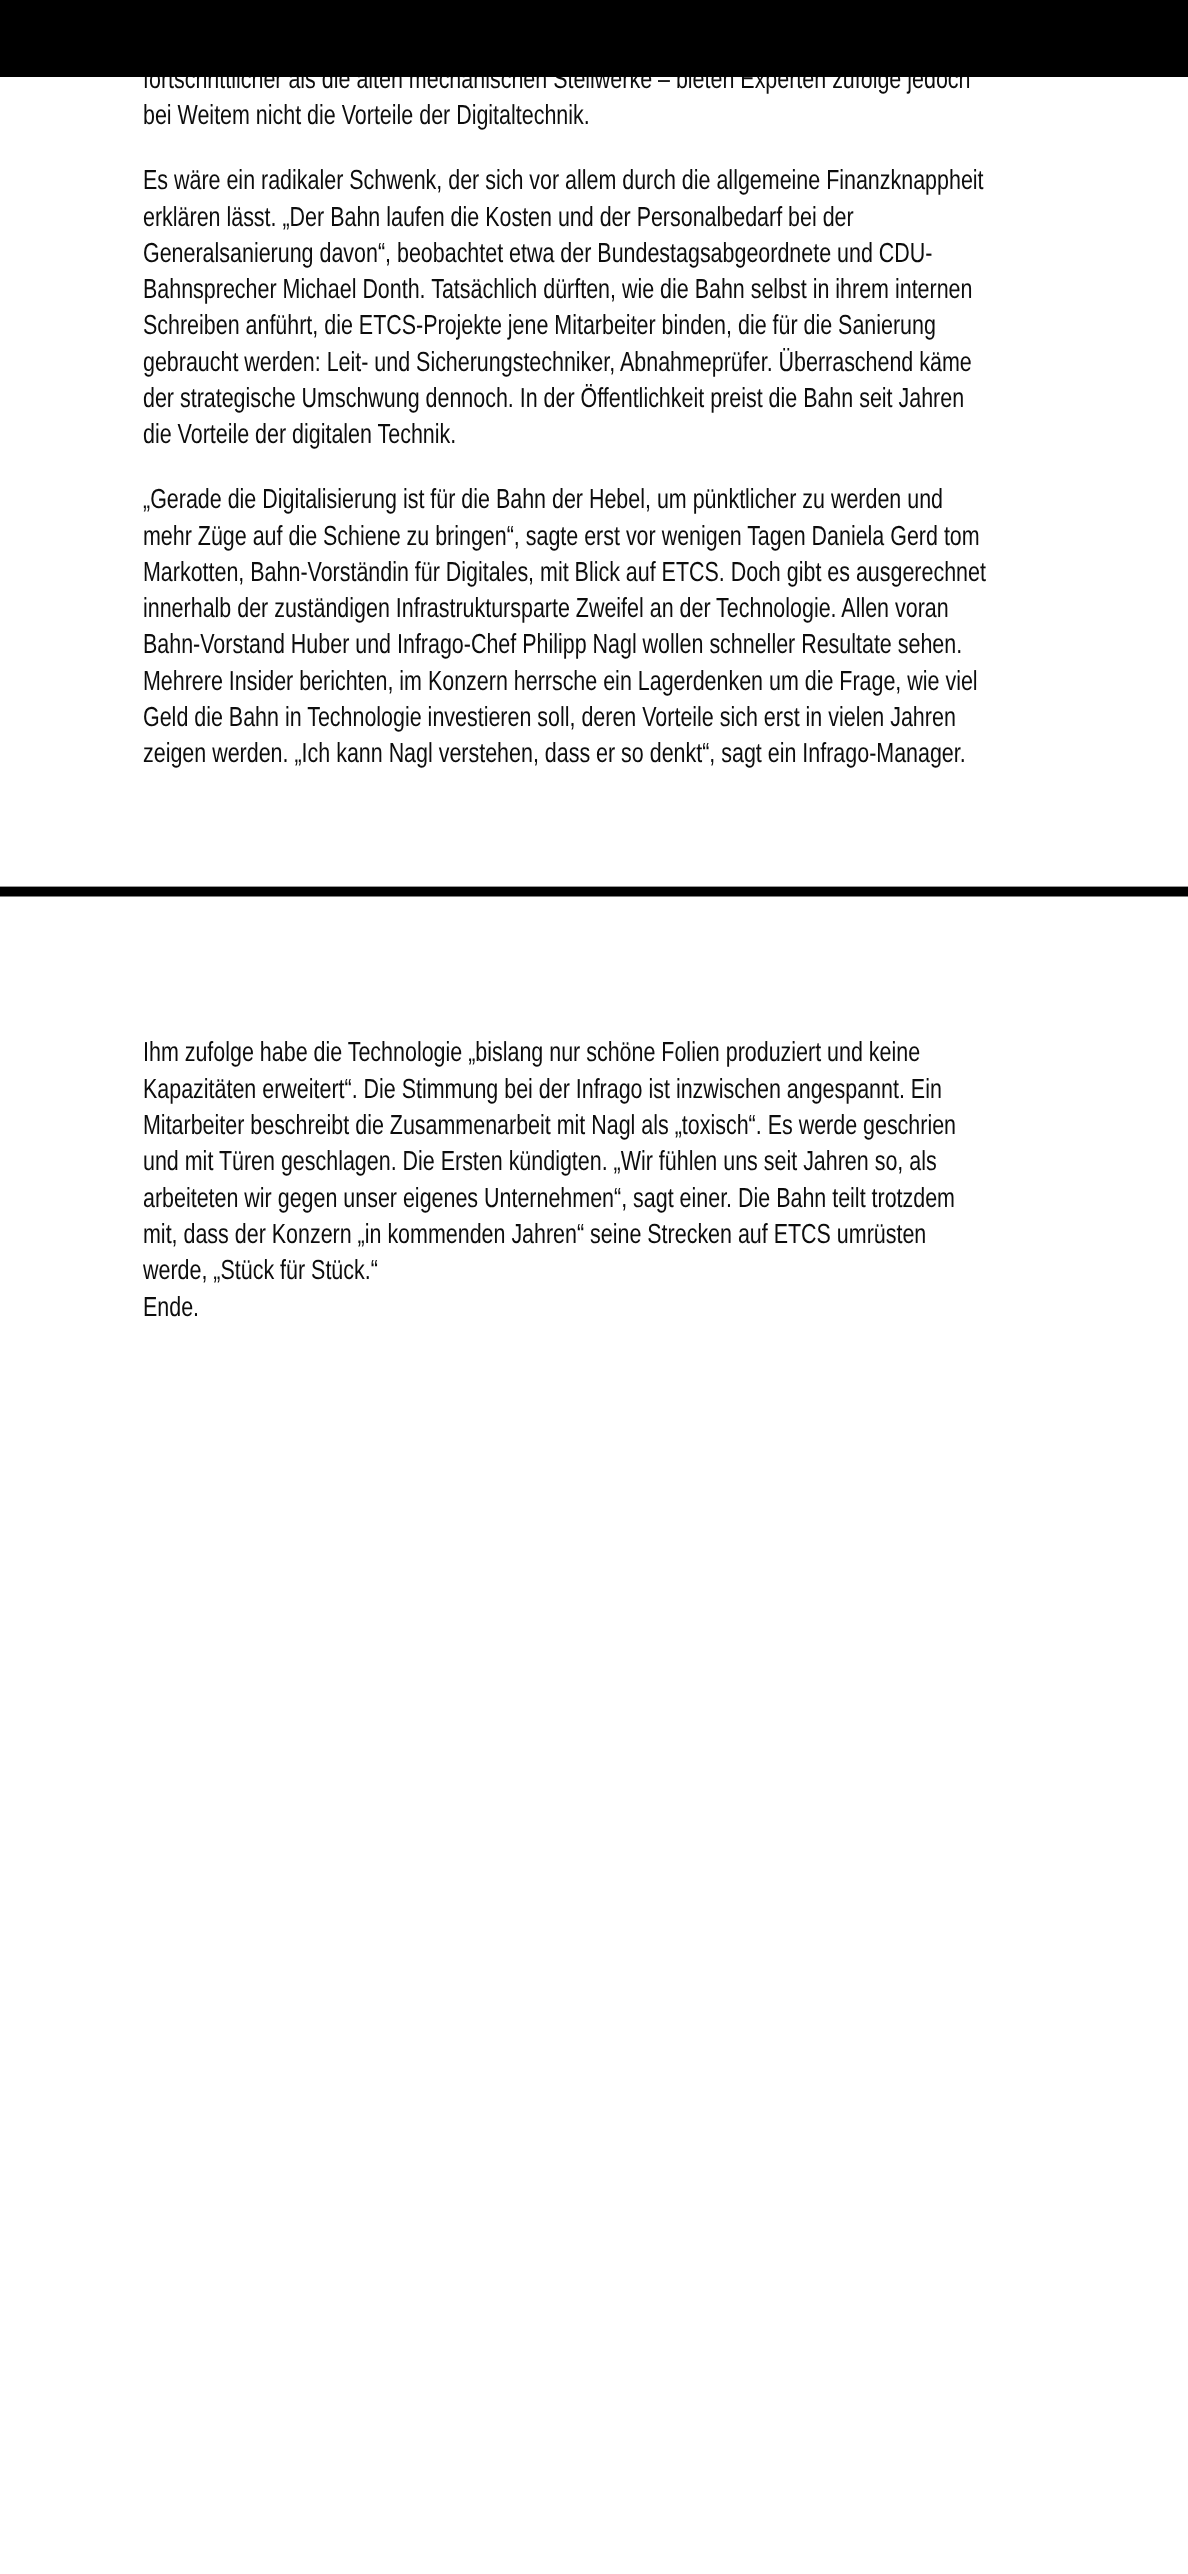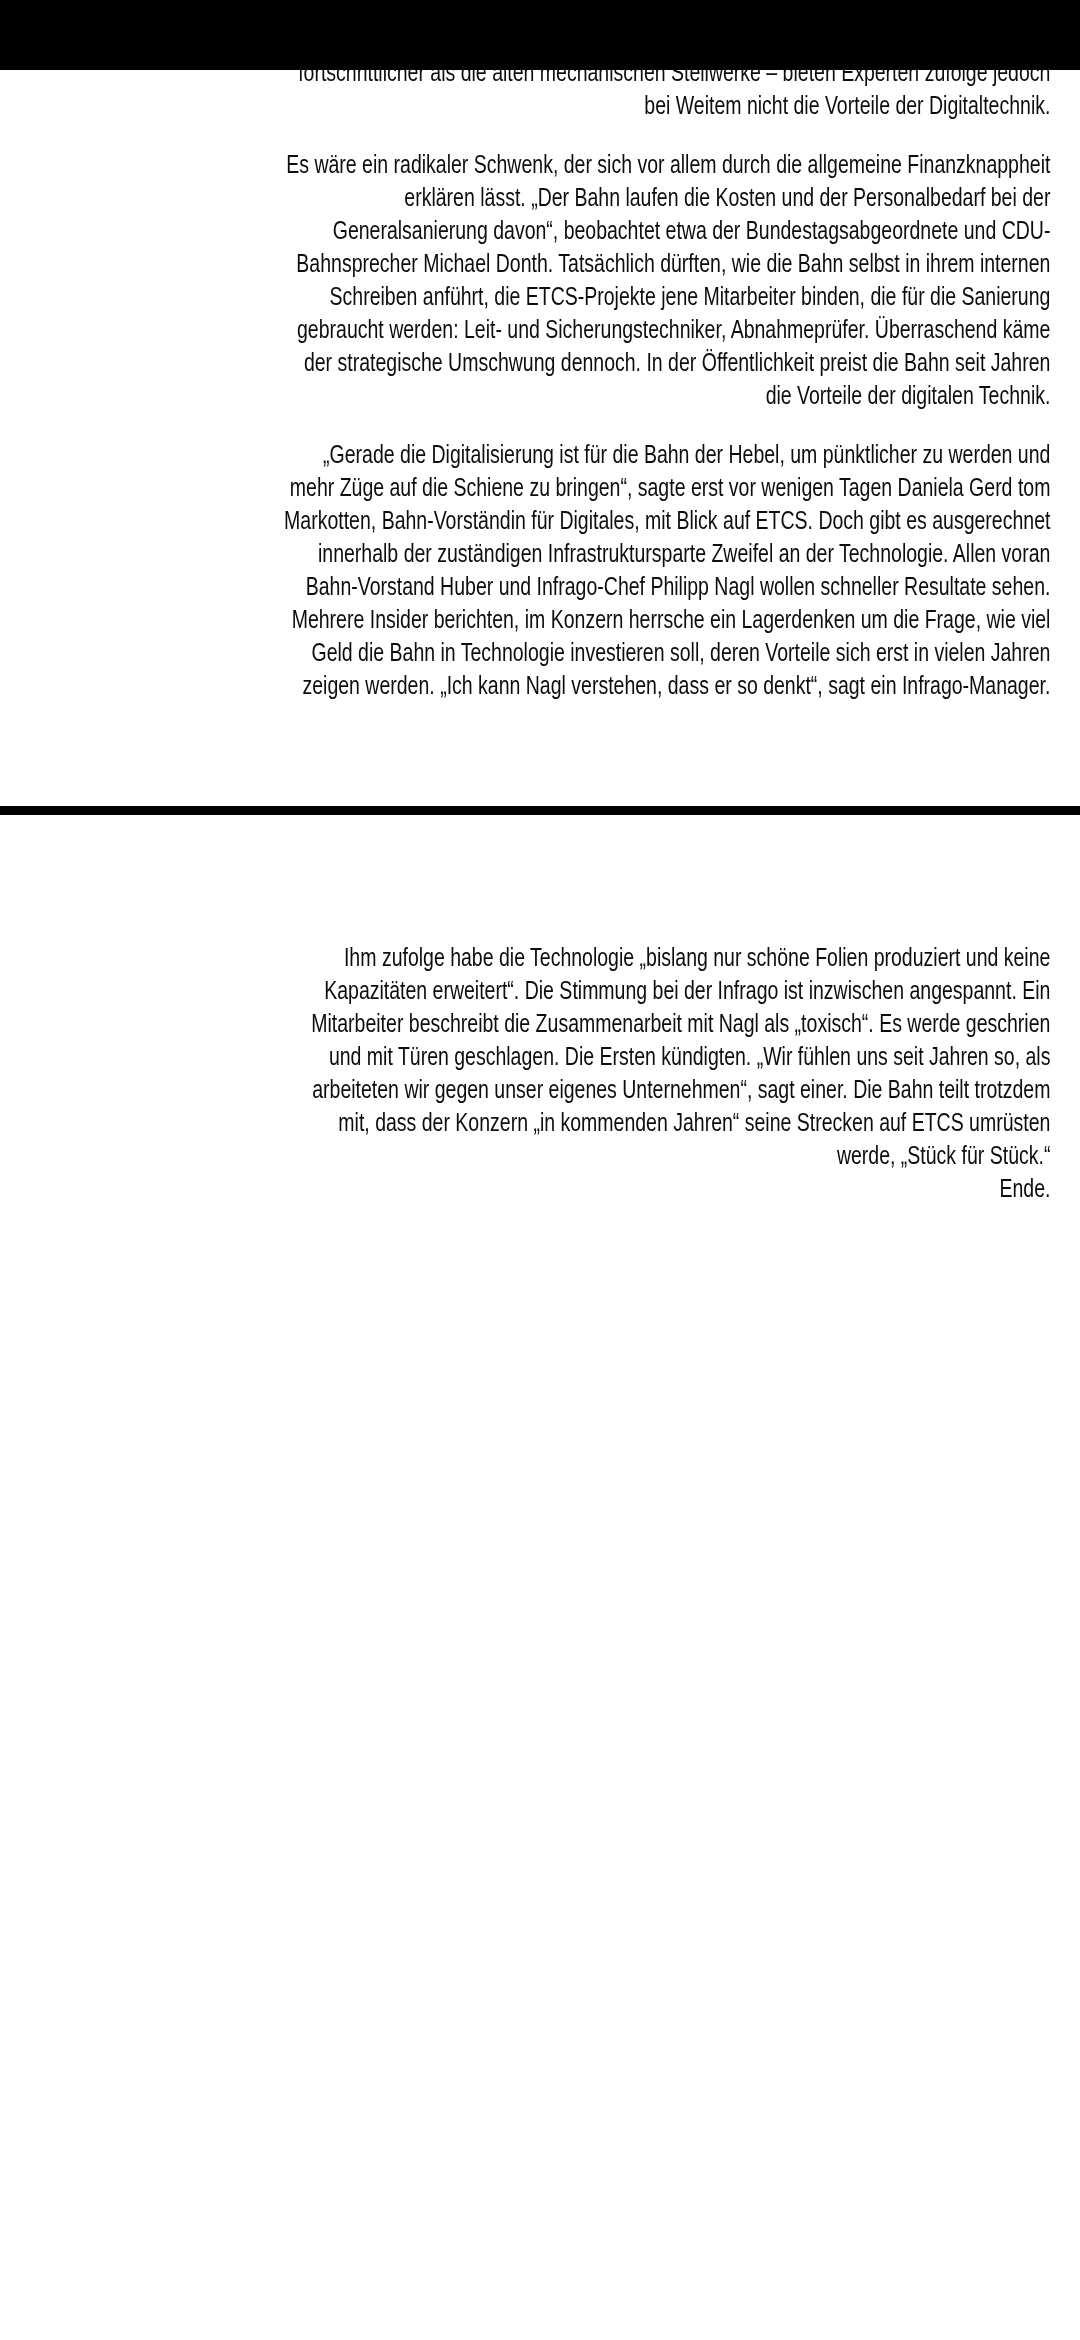--- a/index.html
+++ b/index.html
@@ -7,21 +7,20 @@
     padding: 0;
     background: #ffffff;
   }
   .screen {
     position: relative;
     width: 1080px;
     height: 2336px;
     background: #ffffff;
     overflow: hidden;
     font-family: "Liberation Sans", "DejaVu Sans", sans-serif;
-    text-align: right;
   }
   .top-bar {
     position: absolute;
     top: 0;
     left: 0;
     width: 1080px;
     height: 70px;
     background: #000000;
     z-index: 5;
   }

